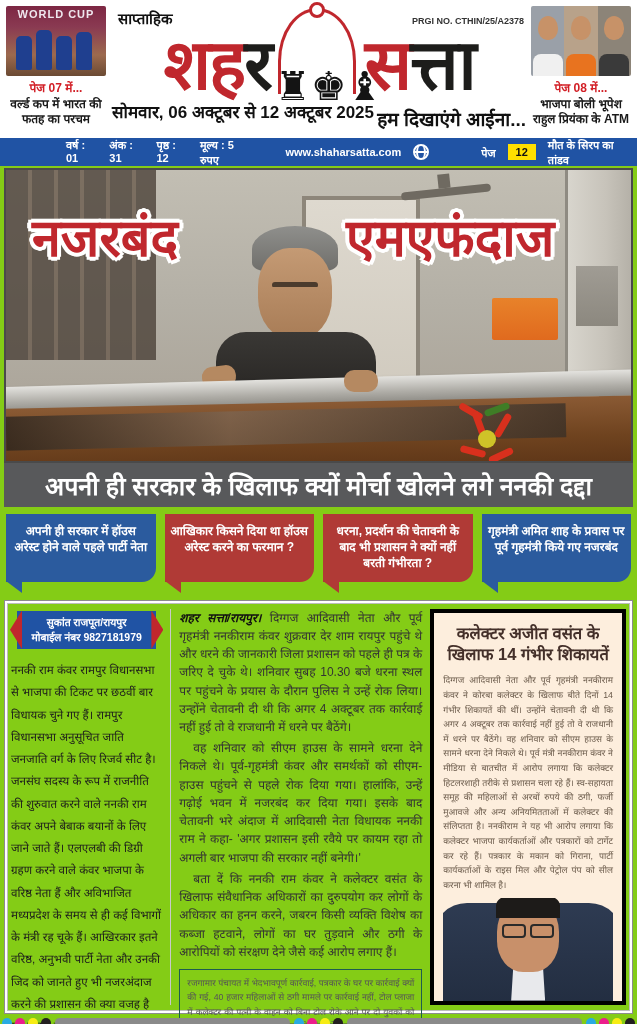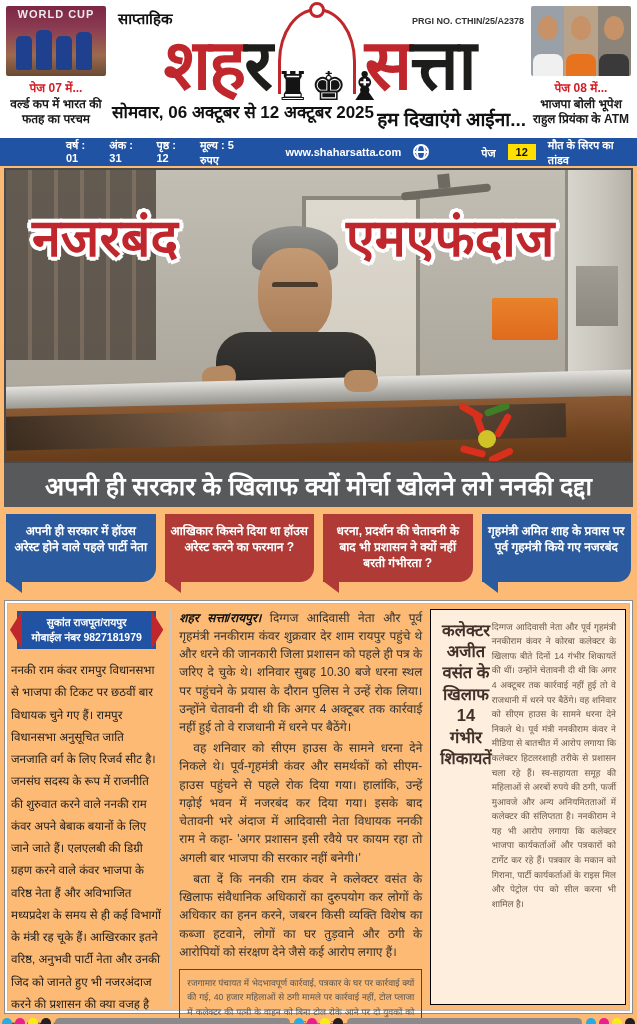--- a/index.html
+++ b/index.html
@@ -1,18 +1,18 @@
 <!DOCTYPE html>
 <html><head>
 <meta charset="utf-8">
 <style>
   * { margin:0; padding:0; box-sizing:border-box; }
   html,body { background:#e9e9e9; }
   body { font-family:"Liberation Sans","DejaVu Sans",sans-serif; }
-  .page { position:relative; width:637px; height:1024px; margin:0 auto; background:#fdba74; overflow:hidden; }
+  .page { position:relative; width:637px; height:1024px; margin:0 auto; background:#84cc16; overflow:hidden; }
 
   
   .masthead { position:relative; height:138px; background:#fff; }
   .promo { position:absolute; top:6px; width:104px; text-align:center; }
   .promo-left { left:4px; }
   .promo-right { right:4px; }
   .promo-photo { position:relative; width:100px; height:70px; margin:0 auto; overflow:hidden; border-radius:2px; }
   .cricket-photo { background:linear-gradient(180deg,#7d2743 0%,#8a3a52 30%,#9c6a4e 70%,#6b4a33 100%); }
   .cricket-photo .jersey { position:absolute; bottom:6px; width:16px; height:34px; background:#1f3f8f; border-radius:5px 5px 2px 2px; }
   .cricket-photo .wc-text { position:absolute; top:2px; left:0; right:0; color:#efe7ee; font-weight:bold; font-size:11px; letter-spacing:1px; }
@@ -109,21 +109,21 @@
   .sharma-head { color:#1e5c4f; font-weight:bold; font-size:12.5px; text-align:center; line-height:1.3; margin-bottom:4px; }
   .sharma-photo { float:left; width:52px; height:62px; margin:2px 5px 2px 0; position:relative; background:#d9d5ce; overflow:hidden; }
   .sharma-photo .hair { position:absolute; left:11px; top:3px; width:30px; height:12px; border-radius:50% 50% 0 0; background:#2b2420; }
   .sharma-text { font-size:8.6px; line-height:1.5; color:#333; text-align:justify; }
   .sluggish { width:47%; border-left:1px solid #c9c9c9; padding-left:7px; display:flex; flex-direction:column; }
   .sluggish-head { background:#58595b; color:#fff; font-size:13px; font-weight:bold; text-align:center; padding:4px 2px; margin-bottom:6px; }
   .sluggish-item { display:flex; gap:5px; font-size:8.6px; line-height:1.45; color:#222; font-weight:500; margin-bottom:7px; }
   .sluggish-item .marker { color:#555; }
 
   .col-right { width:203px; }
-  .collector-box { background:#fdeedd; border:1px solid #000000; height:100%; padding:10px 9px 0 9px; display:flex; flex-direction:row; }
+  .collector-box { background:#fdeedd; border:4px solid #000000; height:100%; padding:10px 9px 0 9px; display:flex; flex-direction:column; }
   .collector-head { color:#44302a; font-size:16.5px; font-weight:bold; text-align:center; line-height:1.3; margin-bottom:8px; }
   .collector-text { font-size:8.8px; line-height:1.66; color:#6a5a4a; text-align:justify; }
   .collector-photo { position:relative; flex:1; margin-top:6px; overflow:hidden; }
   .collector-photo .head { position:absolute; left:50%; top:0; transform:translateX(-50%); width:62px; height:74px; border-radius:46% 46% 42% 42%; background:#c8906a; }
   .collector-photo .hair { position:absolute; left:50%; top:-6px; transform:translateX(-50%); width:64px; height:26px; border-radius:50% 50% 0 0; background:#1d1b19; }
   .collector-photo .glasses { position:absolute; left:50%; top:26px; transform:translateX(-50%); width:52px; height:14px; display:flex; gap:4px; }
   .collector-photo .lens { flex:1; border:2.5px solid #2a2a2a; border-radius:4px; }
   .collector-photo .suit { position:absolute; left:50%; bottom:-8px; transform:translateX(-50%); width:190px; height:106px; border-radius:34px 34px 0 0; background:linear-gradient(180deg,#2e3b52,#222d40); }
   .collector-photo .shirt { position:absolute; left:50%; bottom:0px; transform:translateX(-50%); width:34px; height:96px; background:#e8e9ec; clip-path:polygon(18% 0,82% 0,100% 100%,0 100%); }
 

